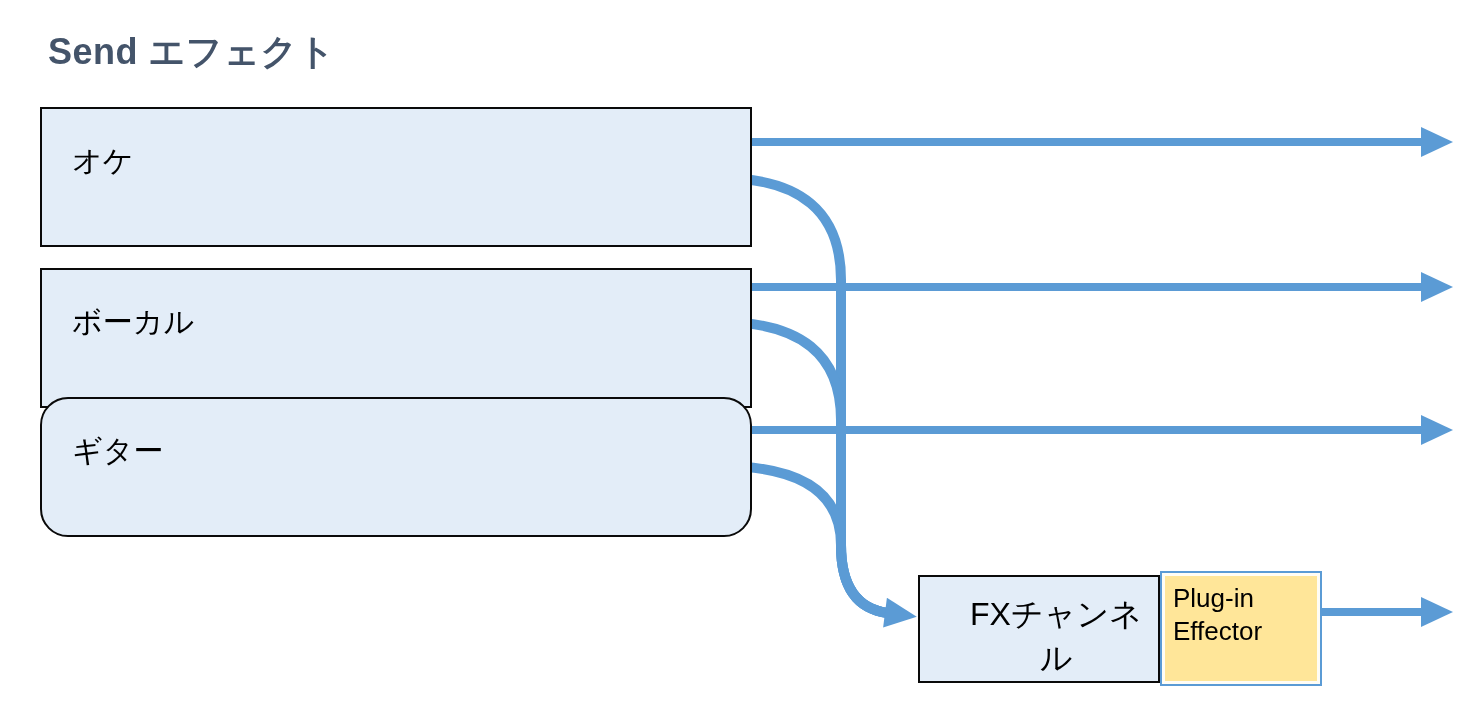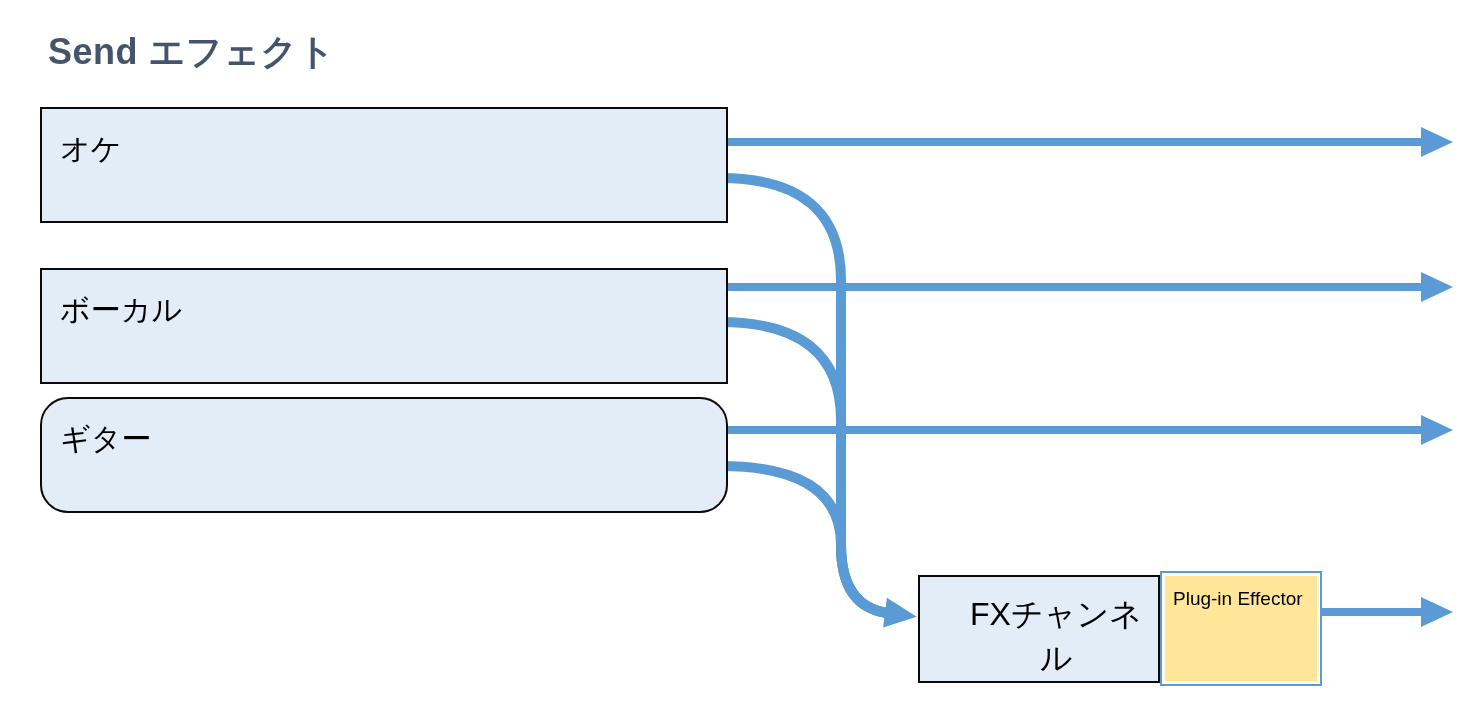--- a/index.html
+++ b/index.html
@@ -34,21 +34,21 @@
     height: 721px;
   }
   .src-box {
     position: absolute;
     left: 40px;
     width: 676px;
     height: 104px;
     background: #E3EDF8;
     border: 2px solid #0a0a0a;
     box-sizing: content-box;
-    padding: 4px;
+    padding: 16px;
   }
   .src-box .box-label {
     display: block;
     padding: 16px 0 0 14px;
     font-size: 30px;
     color: #000000;
   }
   .src-box.pos-1 { top: 107px; }
   .src-box.pos-2 { top: 268px; }
   .src-box.pos-3 { top: 397px; border-radius: 28px; }
@@ -77,21 +77,21 @@
     width: 158px;
     height: 111px;
     background: #FFE699;
     border: 2px solid #5B9BD5;
     box-shadow: inset 0 0 0 3px rgba(255,255,255,0.9);
     z-index: 1;
   }
   .plugin-box .box-label {
     display: block;
     padding: 9px 0 0 11px;
-    font-size: 19px;
+    font-size: 26px;
     line-height: 33px;
     color: #000000;
     width: 130px;
   }
 </style>
 </head>
 <body>
 
 <div class="canvas">
 

